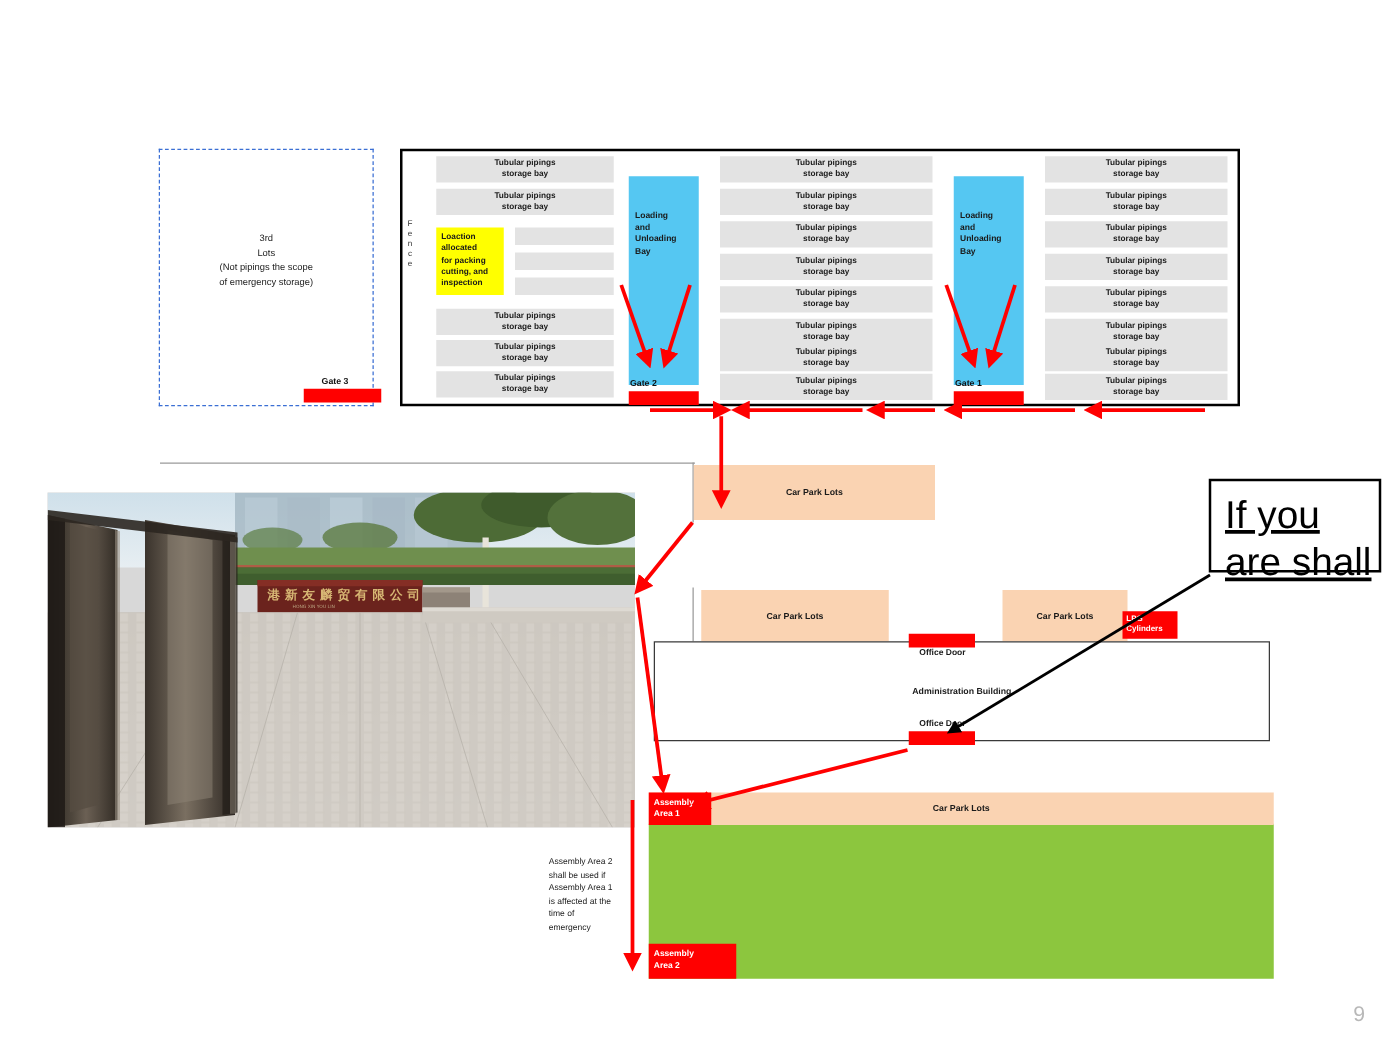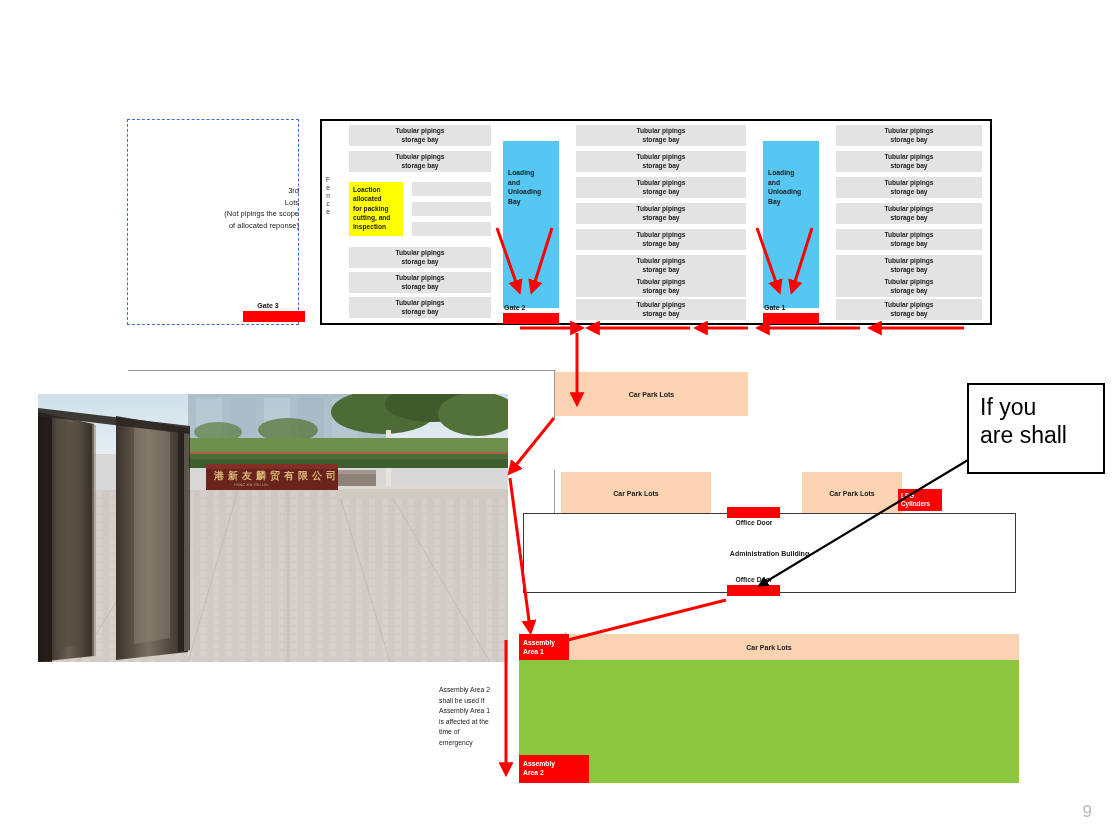--- a/index.html
+++ b/index.html
@@ -23,21 +23,21 @@
   #page-number{
     right:28px;bottom:18px;font-size:17px;color:#b8b8b8;
   }
 
   
   #third-party-zone{
     left:127px;top:119px;width:172px;height:206px;
     border:1.5px dashed #3b6fd4;background:#fff;box-sizing:border-box;
   }
   #third-party-text{
-    left:127px;top:185px;width:172px;text-align:right;
+    left:127px;top:185px;width:172px;text-align:center;
     font-size:7.5px;color:#222;line-height:1.55;
   }
   #gate3-label{
     left:232px;top:302px;width:72px;text-align:center;
     font-size:7px;color:#111;font-weight:bold;
   }
   #gate3-bar{
     left:243px;top:311px;width:62px;height:11px;background:#FF0000;
   }
 
@@ -94,24 +94,24 @@
   .door-label{font-size:6.8px;font-weight:bold;color:#1a1a1a;text-align:center;}
 
   #lpg-box{
     left:898px;top:489px;width:44px;height:22px;background:#FF0000;
     color:#fff;font-size:6.4px;font-weight:bold;line-height:1.3;
     box-sizing:border-box;padding:3px 0 0 3px;
   }
 
   
   #callout-box{
-    left:967px;top:383px;width:138px;height:91px;
+    left:967px;top:383px;width:138px;height:75px;
     border:2px solid #000;background:#fff;box-sizing:border-box;
     padding:8px 0 0 11px;
-    font-size:23px;line-height:1.22;color:#000;
+    font-size:31px;line-height:1.22;color:#000;text-decoration:underline;
   }
 
   
   #green-field{
     left:519px;top:659px;width:500px;height:124px;background:#8CC63E;
   }
   .assembly{
     background:#FF0000;color:#fff;font-size:6.8px;font-weight:bold;
     line-height:1.35;box-sizing:border-box;padding:4px 0 0 4px;
   }
@@ -141,21 +141,21 @@
 <div class="slide">
 
 
   <div class="abs" id="page-number">9</div>
 
   <div class="abs" id="third-party-zone"></div>
   <div class="abs" id="third-party-text">
     <div>3rd</div>
     <div>Lots</div>
     <div>(Not pipings the scope</div>
-    <div>of allocated reponse)</div>
+    <div>of emergency storage)</div>
   </div>
   <div class="abs" id="gate3-label">Gate 3</div>
   <div class="abs" id="gate3-bar"></div>
 
   <div class="abs" id="factory-box"></div>
 
   <div class="abs" id="fence-label">
     <div>F</div>
     <div>e</div>
     <div>n</div>

